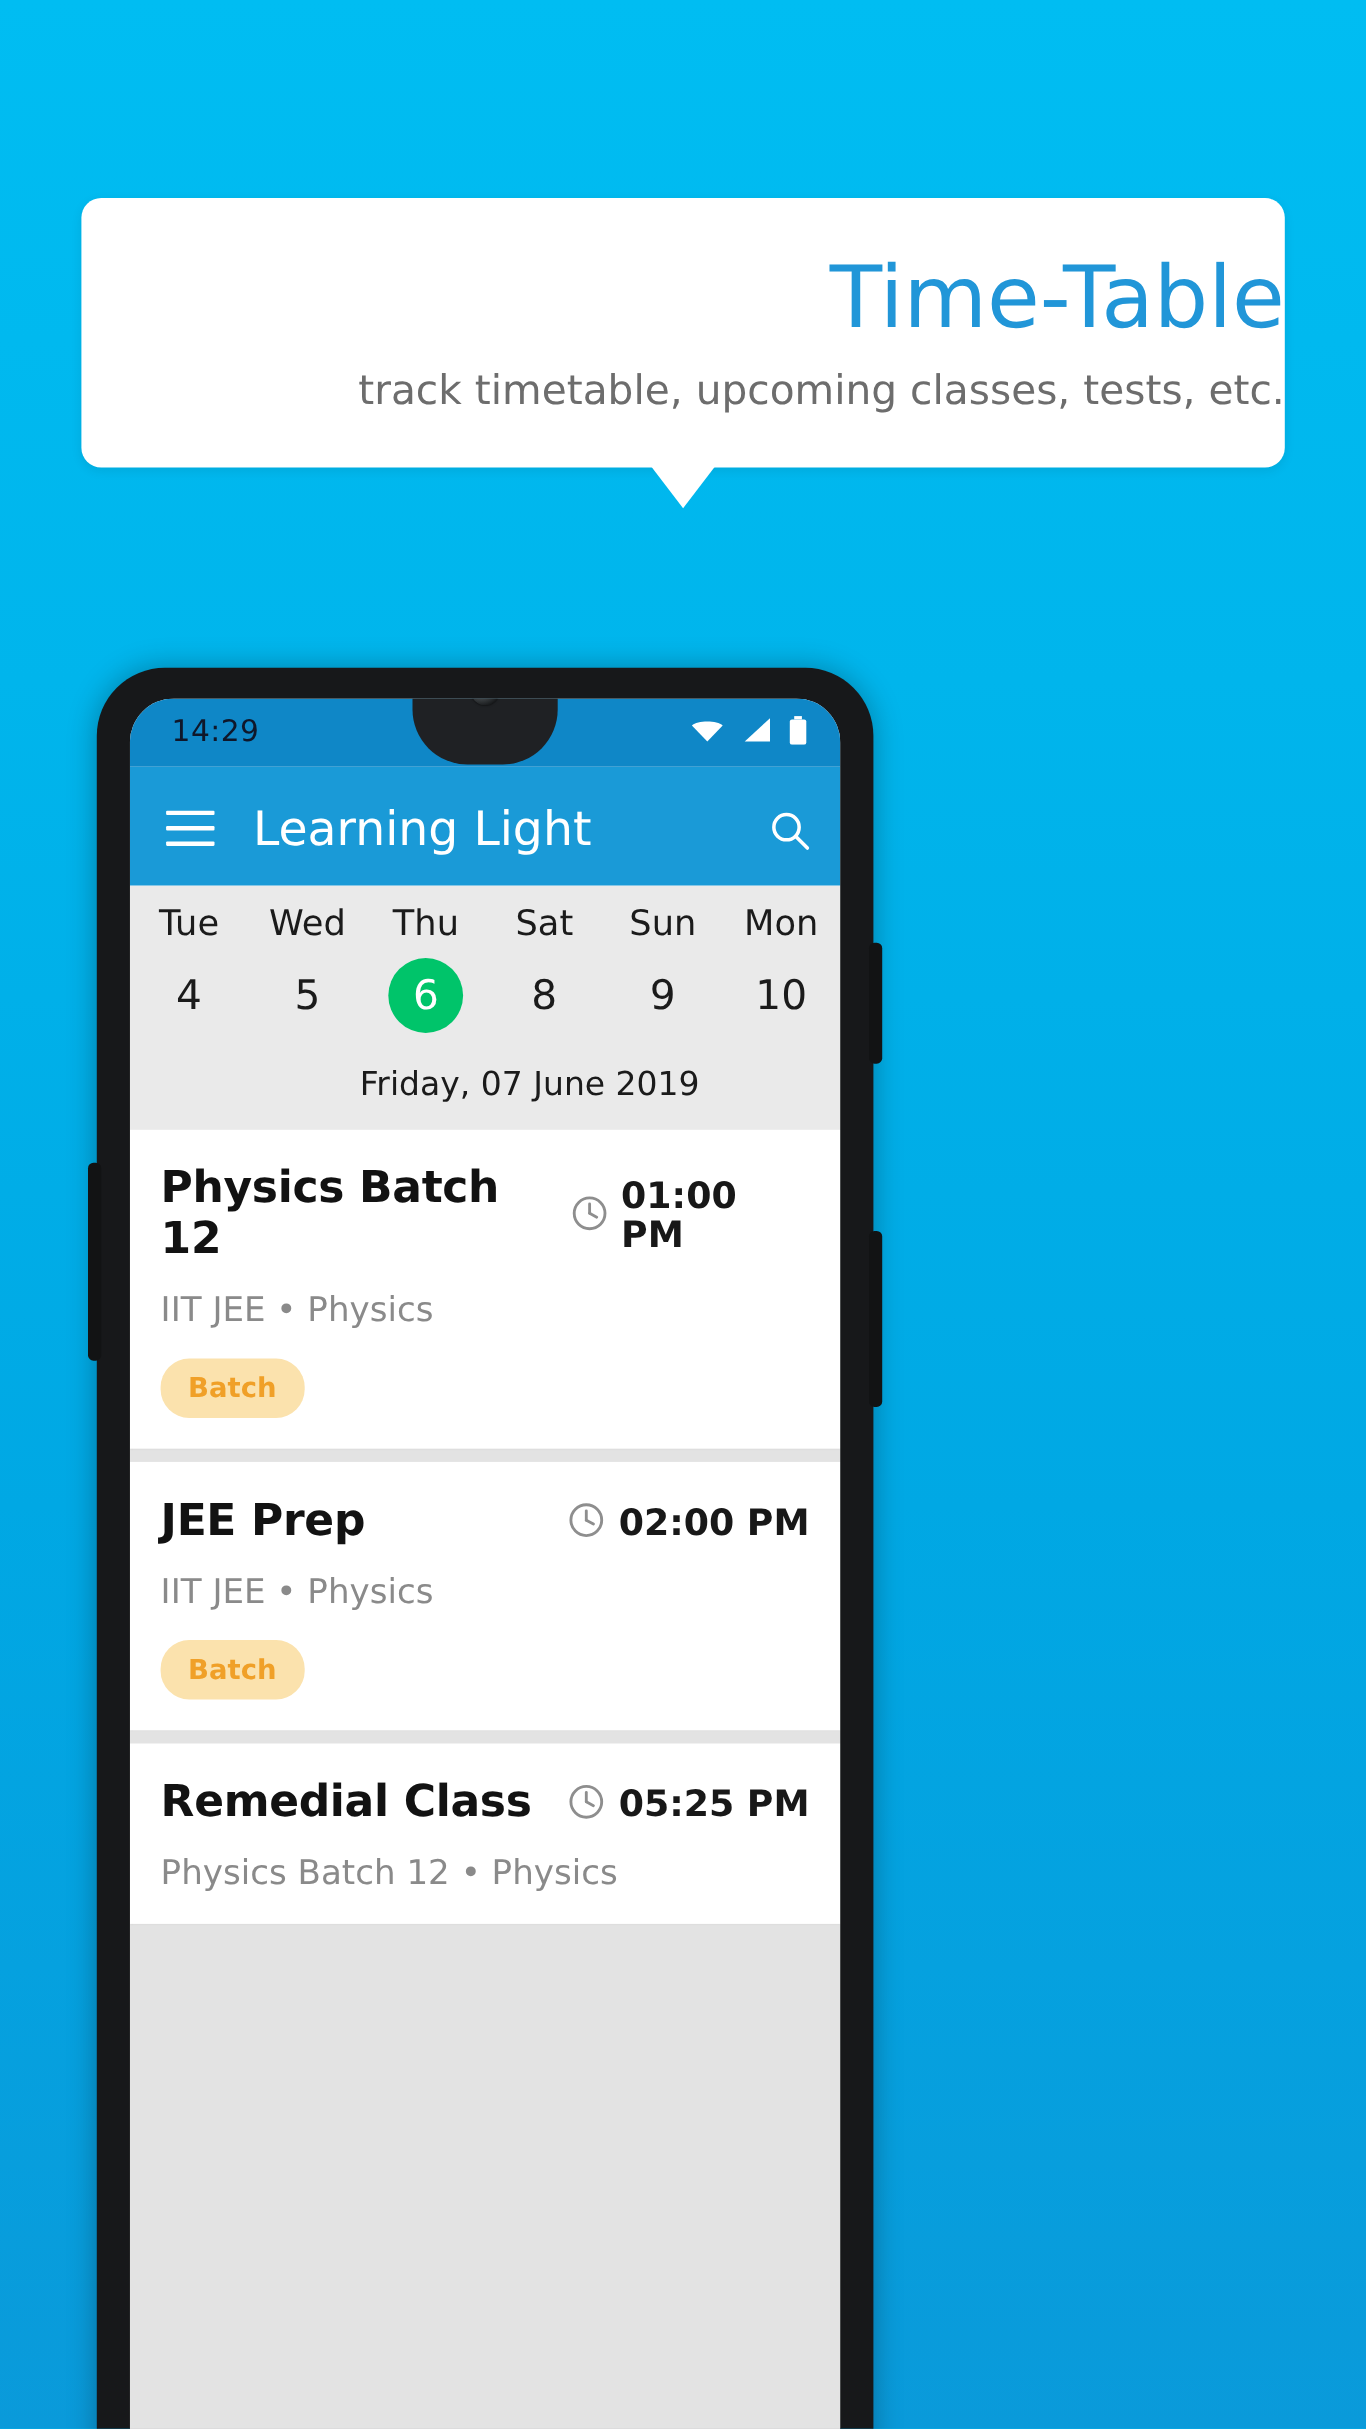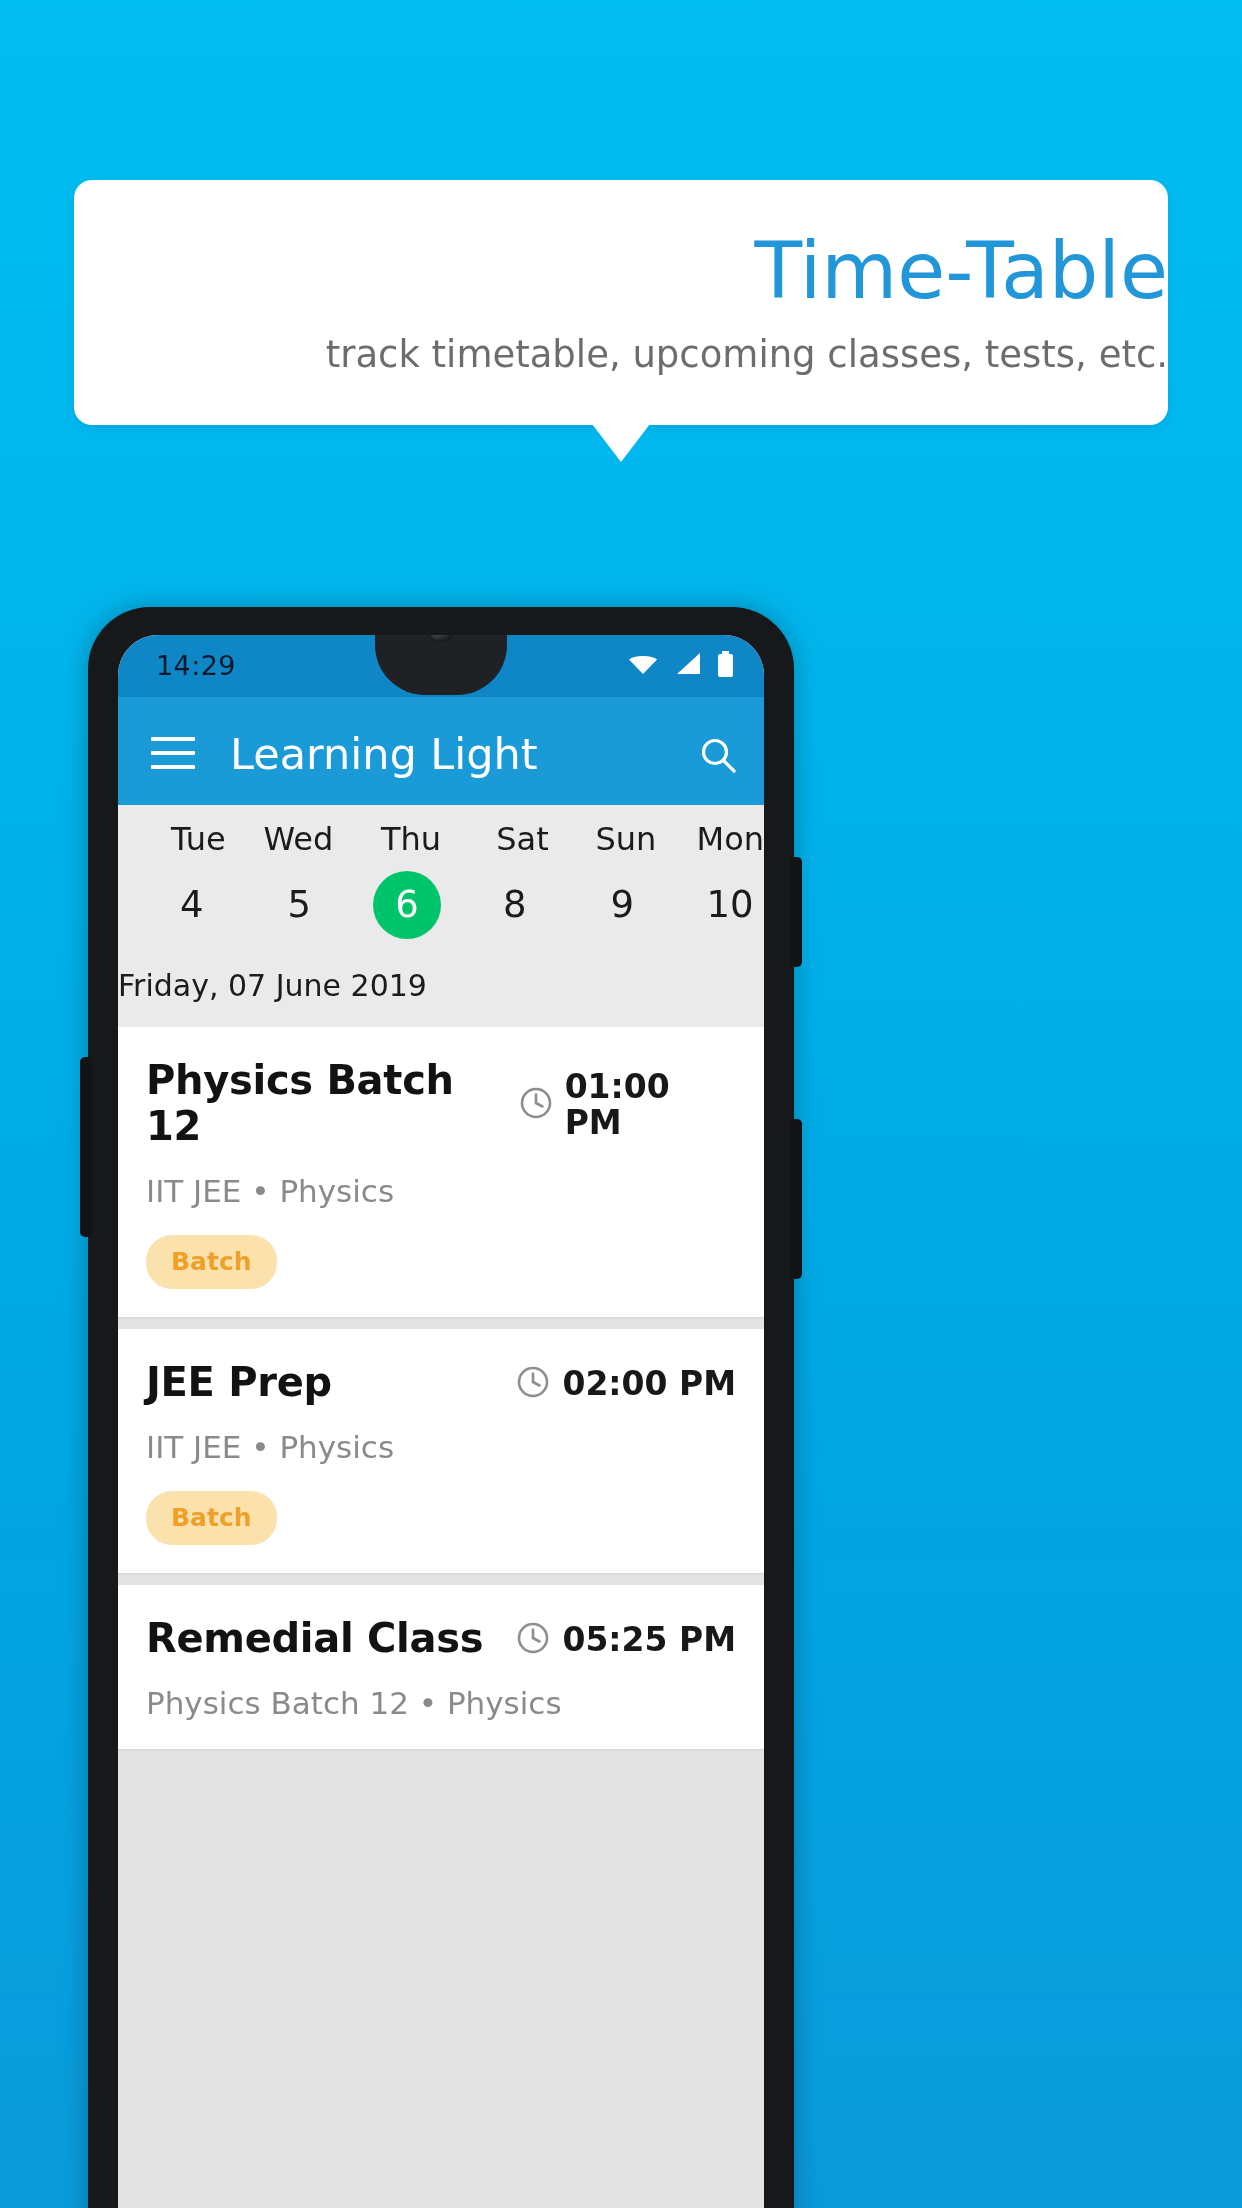--- a/index.html
+++ b/index.html
@@ -111,37 +111,37 @@
   
   #datestrip{
     position:absolute;left:0;top:170px;width:646px;height:222px;
     background:#eaeaea;z-index:2;
   }
   #days{
     position:absolute;left:0;top:0;width:646px;height:170px;
     display:flex;
   }
   .day-col{
-    flex:1 0 auto;width:94px;display:flex;flex-direction:column;align-items:flex-end;
+    flex:1 0 auto;width:94px;display:flex;flex-direction:column;align-items:center;
     cursor:pointer;
   }
   .day-name{
     margin-top:16px;font-size:32px;color:#1b1b1b;line-height:36px;font-weight:400;
   }
   .day-num-wrap{
     margin-top:14px;width:68px;height:68px;border-radius:50%;
     display:flex;align-items:center;justify-content:center;
   }
   .day-num{font-size:37px;color:#1b1b1b;line-height:40px;font-weight:400;}
   .day-col.today .day-num-wrap{background:#00c46a;}
   .day-col.today .day-num{color:#ffffff;}
   .day-col.selected .day-num-wrap{background:#1a9ad7;}
   .day-col.selected .day-num{color:#ffffff;}
   #date-label{
-    position:absolute;left:0;top:164px;width:518px;text-align:left;
+    position:absolute;left:0;top:164px;width:518px;text-align:right;
     font-size:30px;color:#1b1b1b;line-height:34px;font-weight:400;
   }
 
   
   #list{
     position:absolute;left:0;top:392px;width:646px;height:1220px;
     background:#e3e3e3;overflow:hidden;
   }
   .card{
     background:#ffffff;width:646px;box-sizing:border-box;

